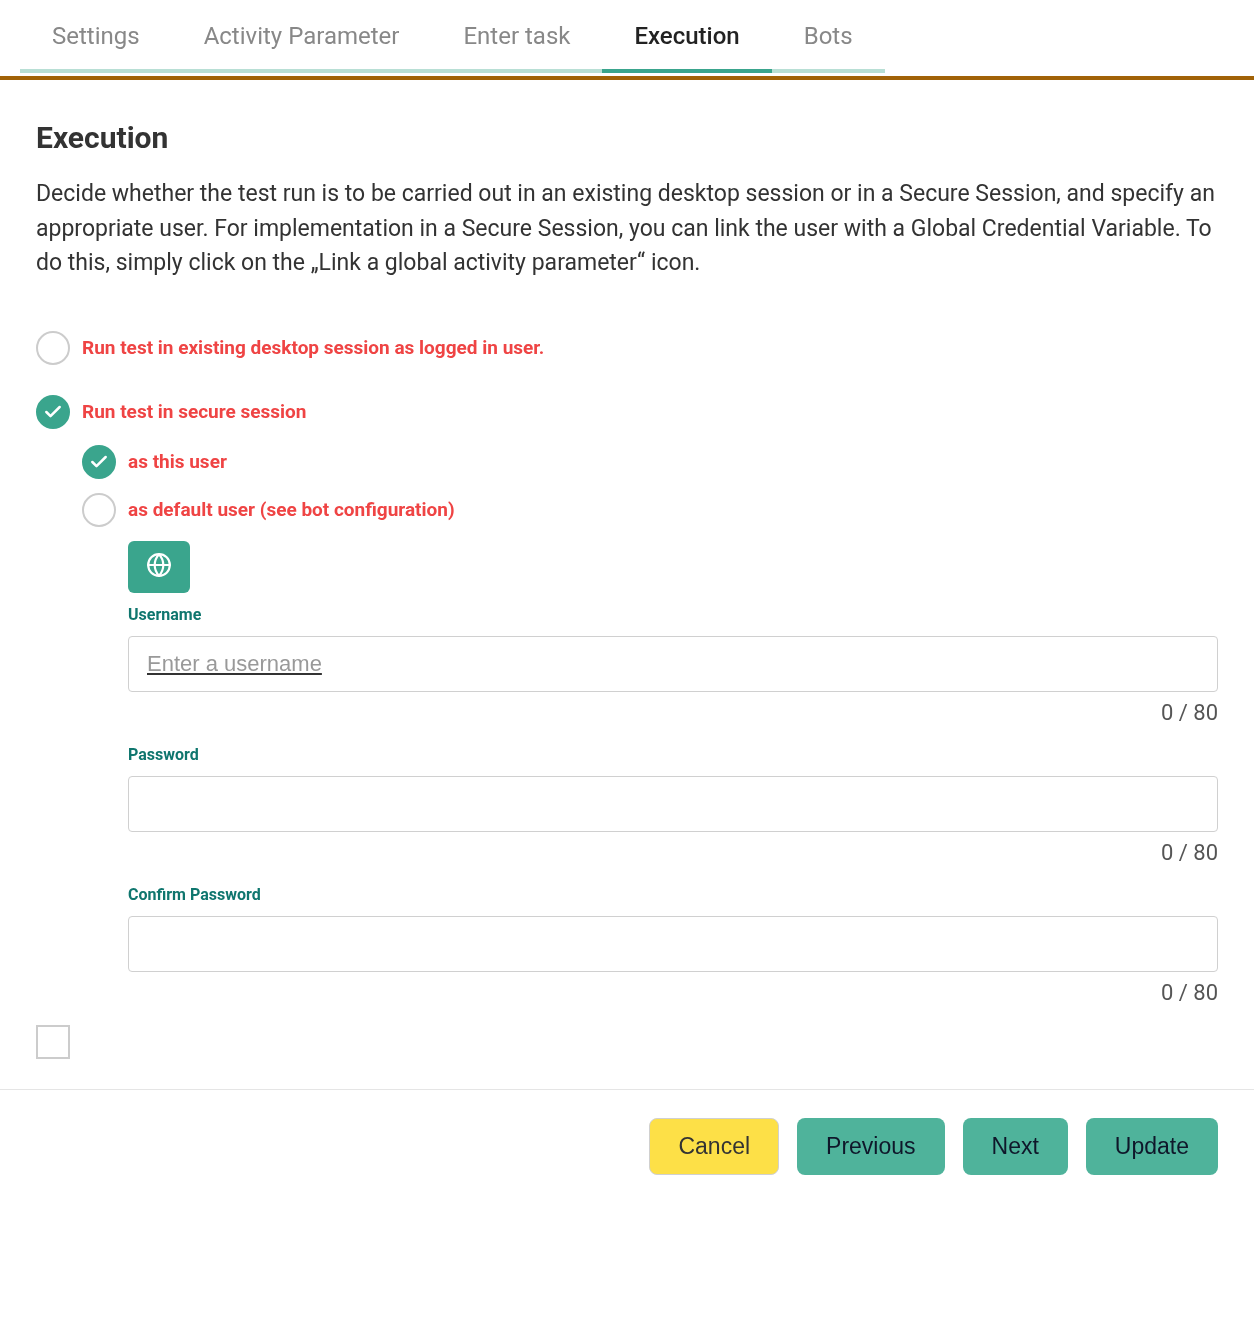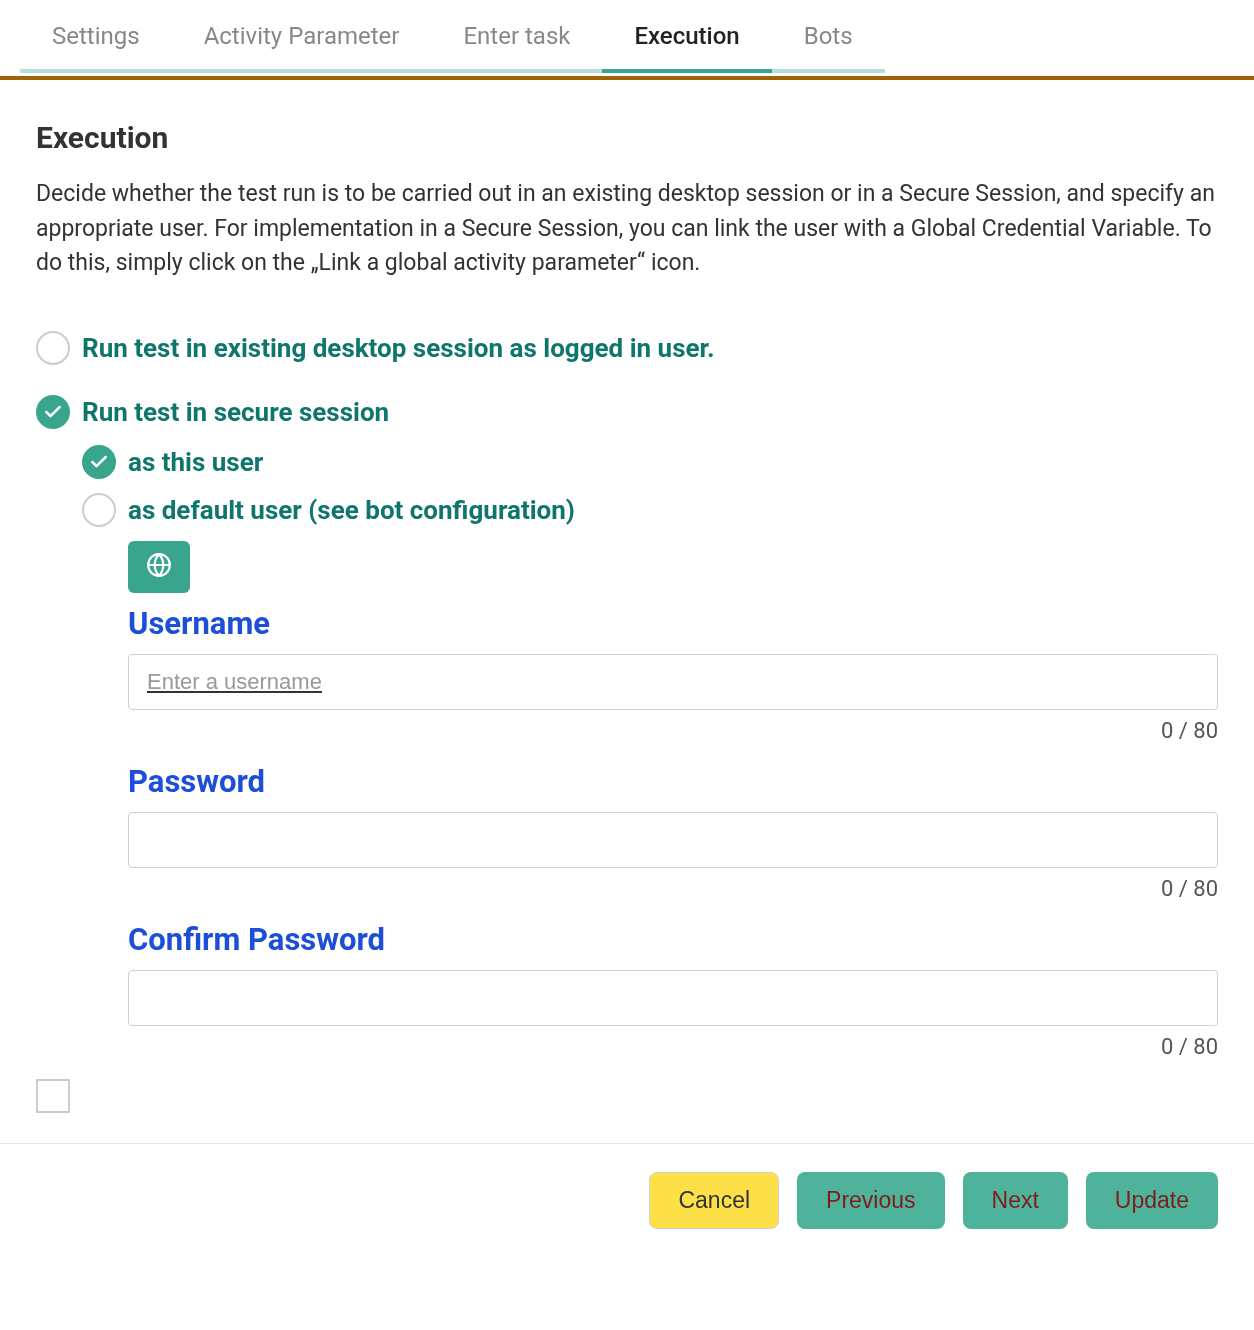--- a/index.html
+++ b/index.html
@@ -79,23 +79,23 @@
       justify-content: center;
       cursor: pointer;
     }
     .radio.checked {
       background: #3aa58d;
       border-color: #3aa58d;
     }
     .radio.checked svg { display:block; }
     .radio svg { display:none; width:20px; height:20px; }
     .radio-label {
-      font-size: 26px;
+      font-size: 19px;
       font-weight: 700;
-      color: #0f766e;
+      color: #ef4444;
     }
     .sub-options {
       padding-left: 46px;
     }
     .sub-options .radio-row { margin-bottom: 14px; }
     .form-block {
       padding-left: 92px;
       margin-top: 6px;
     }
     .globe-btn {
@@ -104,23 +104,23 @@
       background: #3aa58d;
       border-radius: 6px;
       display: inline-flex;
       align-items: center;
       justify-content: center;
       cursor: pointer;
       margin-bottom: 12px;
     }
     .globe-btn svg { width:26px; height:26px; stroke:#fff; }
     .field-label {
-      font-size: 31px;
+      font-size: 16px;
       font-weight: 700;
-      color: #1d4ed8;
+      color: #0f766e;
       margin-bottom: 12px;
     }
     .text-input {
       width: 100%;
       height: 56px;
       border: 1px solid #d0d0d0;
       border-radius: 4px;
       font-size: 22px;
       padding: 0 18px;
       color: #333;
@@ -163,21 +163,21 @@
       cursor:pointer;
       border:1px solid transparent;
     }
     .btn-secondary {
       background:#fde047;
       border:1px solid #d0d0d0;
       color:#333;
     }
     .btn-primary {
       background:#4fb39b;
-      color:#7f1d1d;
+      color:#0f172a;
     }
   </style>
 </head>
 <body>
 
 <div class="tabs">
   <div class="tab visited">Settings</div>
   <div class="tab visited">Activity Parameter</div>
   <div class="tab visited">Enter task</div>
   <div class="tab active">Execution</div>

